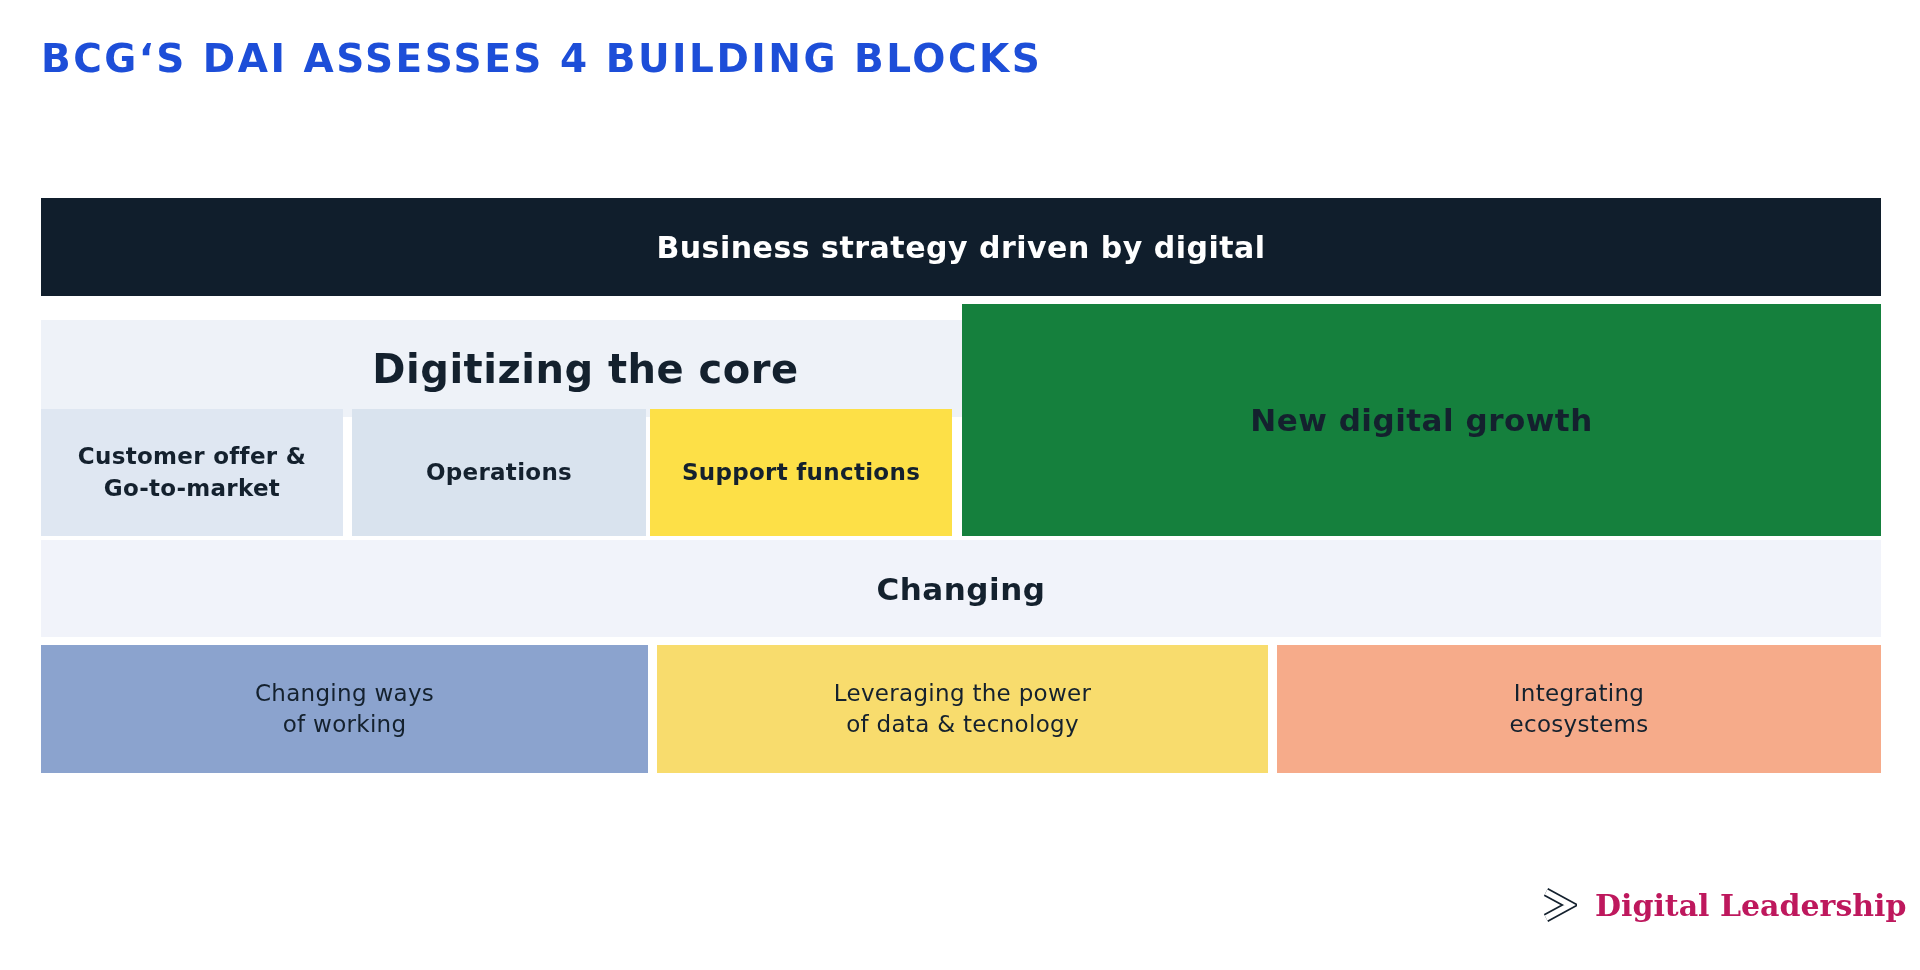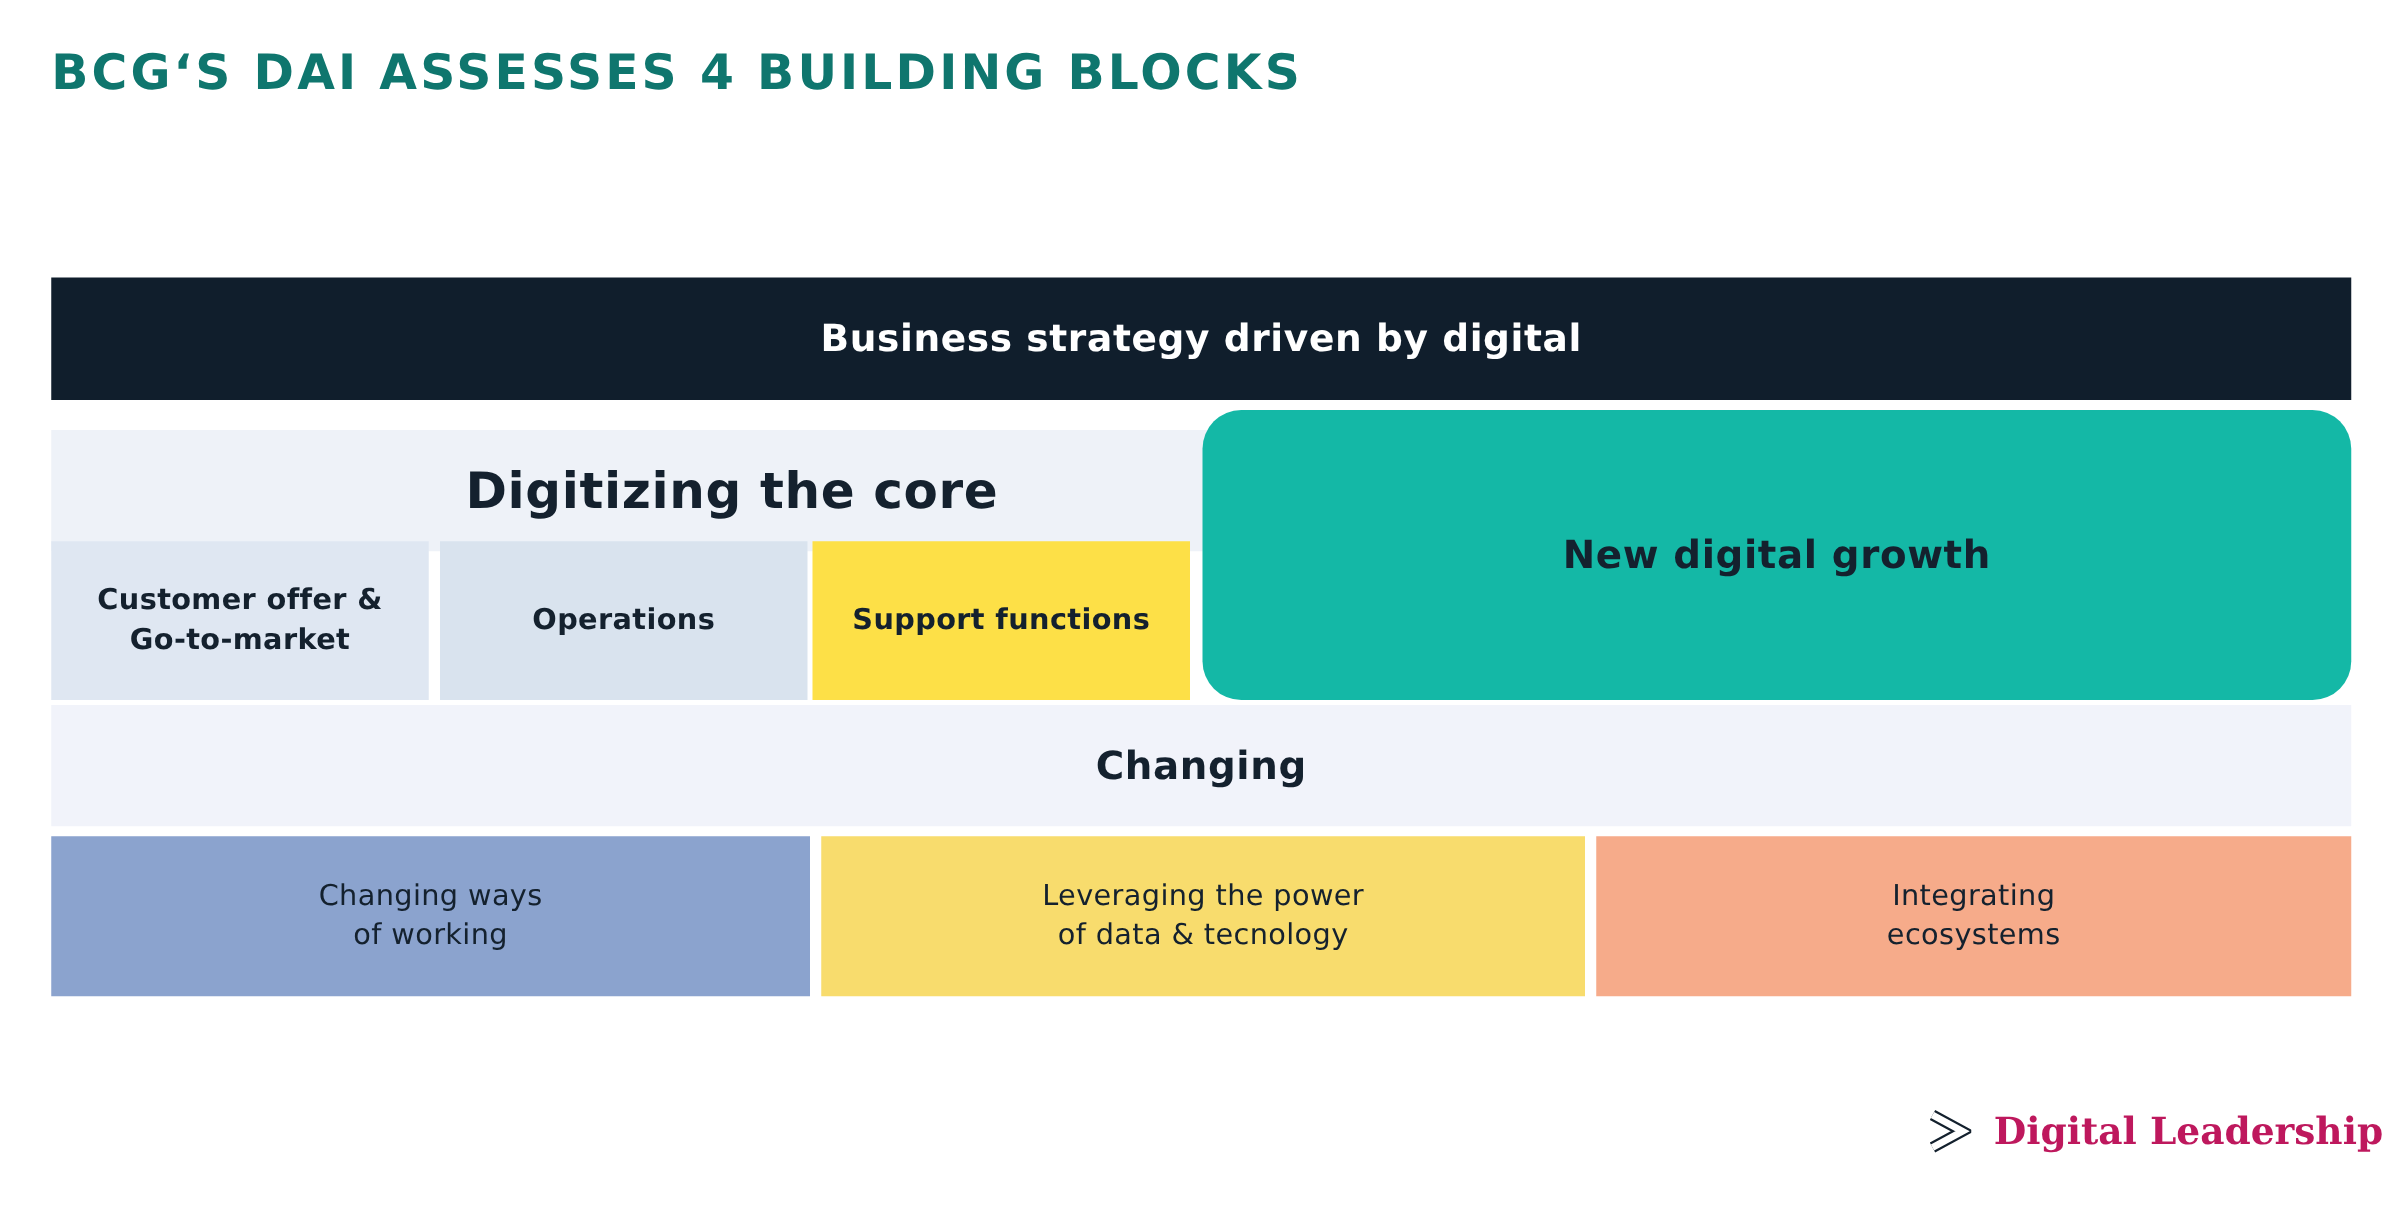--- a/index.html
+++ b/index.html
@@ -13,32 +13,31 @@
     position: relative;
     width: 1920px; height: 970px;
     background: #ffffff;
   }
   .page-title {
     position: absolute;
     left: 41px; top: 36px;
     font-size: 39px;
     font-weight: 800;
     letter-spacing: 2.5px;
-    color: #0f766e;
+    color: #1d4ed8;
     white-space: nowrap;
   }
   .block {
     position: absolute;
     display: flex;
     align-items: center;
     justify-content: center;
     text-align: center;
     color: #14212E;
     white-space: pre-line;
-    margin-top: 24px;
   }
   .block-strategy {
     left: 41px; top: 198px; width: 1840px; height: 98px;
     font-size: 30px; font-weight: 600; color: #ffffff;
     letter-spacing: 0.5px;
   }
   .block-digitizing {
     left: 41px; top: 320px; width: 1089px; height: 97px;
     font-size: 40px; font-weight: 600; letter-spacing: 0.5px;
   }
@@ -87,21 +86,21 @@
 
     <div class="block block-digitizing" style="background-color: rgb(238, 242, 248);">Digitizing the core</div>
 
     <div class="block block-sub block-sub-1" style="background-color: rgb(223, 231, 242); text-align: center;">Customer offer &amp;
 Go-to-market</div>
 
     <div class="block block-sub block-sub-2" style="background-color: rgb(217, 227, 238);">Operations</div>
 
     <div class="block block-sub block-sub-3" style="background-color: #fde047;">Support functions</div>
 
-    <div class="block block-growth" style="background-color: #14b8a6; border-radius: 31px;">New digital growth</div>
+    <div class="block block-growth" style="background-color: #15803d;">New digital growth</div>
 
     <div class="block block-enablers" style="background-color: rgb(241, 243, 250);">Changing</div>
 
     <div class="block block-enabler block-enabler-1" style="background-color: rgb(139, 163, 206);">Changing ways
 of working</div>
 
     <div class="block block-enabler block-enabler-2" style="background-color: rgb(248, 220, 109);">Leveraging the power
 of data &amp; tecnology</div>
 
     <div class="block block-enabler block-enabler-3" style="background-color: rgb(246, 171, 138);">Integrating

